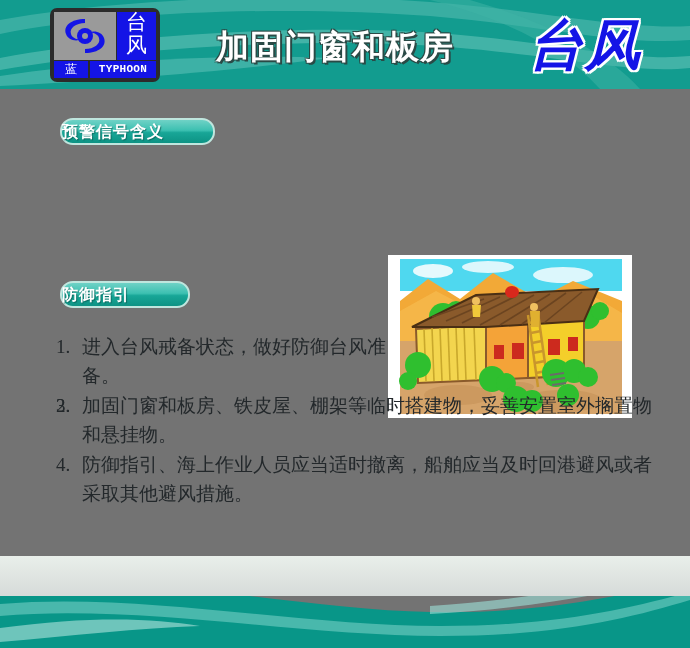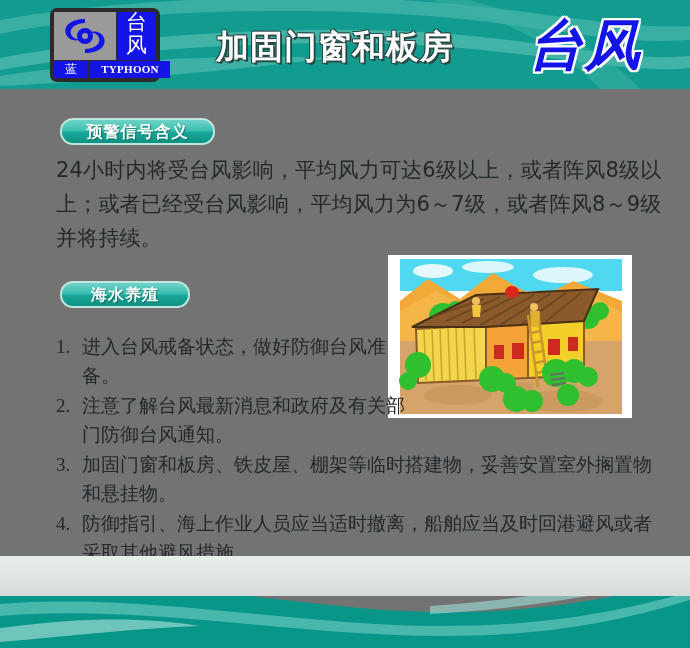--- a/index.html
+++ b/index.html
@@ -20,41 +20,41 @@
   #logo .lg-spiralbox{position:absolute;left:0;top:0;width:62px;height:48px;
         background:#9a9a9a;
         background-image:radial-gradient(rgba(255,255,255,.45) 0.5px, transparent 0.6px);
         background-size:2px 2px;}
   #logo .lg-cnbox{position:absolute;left:63px;top:0;width:39px;height:48px;background:#1414e6;}
   #logo .lg-cn{position:absolute;left:0;top:-1px;width:39px;height:48px;color:#fff;
         font-size:21px;line-height:23px;text-align:center;font-family:"DejaVu Sans",sans-serif;}
   #logo .lg-bot{position:absolute;left:4px;top:53px;width:102px;height:17px;}
   #logo .lg-lan{position:absolute;left:0;top:0;width:34px;height:17px;background:#1414e6;color:#fff;
         font-size:12px;line-height:17px;text-align:center;font-family:"DejaVu Sans",sans-serif;}
-  #logo .lg-tp{position:absolute;left:36px;top:0;width:80px;height:17px;background:#1414e6;color:#fff;
+  #logo .lg-tp{position:absolute;left:36px;top:0;width:66px;height:17px;background:#1414e6;color:#fff;
         font-size:11px;line-height:17px;text-align:center;letter-spacing:.3px;font-weight:bold;
-        font-family:Liberation Serif, serif;}
+        font-family:Liberation Mono, monospace;}
 
   #header-title{position:absolute;left:170px;top:23px;width:330px;height:48px;
         color:#ffffff;font-size:33px;line-height:48px;font-weight:bold;letter-spacing:1px;
         font-family:"DejaVu Sans",sans-serif;text-align:center;
         text-shadow:2px 2px 0 #2a4a46, -1px -1px 0 #2a4a46, 1px -1px 0 #2a4a46, -1px 1px 0 #2a4a46;}
 
   #header-keyword{position:absolute;left:505px;top:6px;width:160px;height:78px;
         color:#1414e6;font-size:55px;line-height:78px;font-weight:bold;font-style:italic;
         font-family:"DejaVu Sans",sans-serif;text-align:center;letter-spacing:2px;
         text-shadow:-2px -2px 0 #fff, 2px -2px 0 #fff, -2px 2px 0 #fff, 2px 2px 0 #fff,
                     0 -2px 0 #fff, 0 2px 0 #fff, -2px 0 0 #fff, 2px 0 0 #fff;}
 
   
   .badge{position:absolute;height:27px;border-radius:13px;
          background:linear-gradient(to bottom,#6fd2c6 0%,#3cc0b1 45%,#18a697 55%,#0d9384 100%);
          border:2px solid #bfe6de;box-sizing:border-box;}
   .badge span{display:block;height:34px;line-height:23px;color:#ffffff;font-size:16px;font-weight:bold;
-         text-align:center;font-family:"DejaVu Sans",sans-serif;letter-spacing:1px;
+         text-align:left;font-family:"DejaVu Sans",sans-serif;letter-spacing:1px;
          text-shadow:1px 1px 1px rgba(0,70,62,.55);}
   #badge-meaning{left:60px;top:118px;width:155px;}
   #badge-guide{left:60px;top:281px;width:130px;}
 
   
   #warn-text{position:absolute;left:56px;top:153px;width:610px;
         color:#23282b;font-size:21px;line-height:34px;letter-spacing:.2px;
         font-family:"DejaVu Sans",sans-serif;}
 
   #guide-list{position:absolute;left:56px;top:332px;width:604px;margin:0;padding:0;list-style:none;
@@ -109,21 +109,20 @@
       </div>
     </div>
 
     <div id="header-title">加固门窗和板房</div>
     <div id="header-keyword">台风</div>
   </div>
 
   <div class="badge" id="badge-meaning">
     <span>预警信号含义</span>
   </div>
-  <div id="warn-text">24小时内将受台风影响，平均风力可达6级以上，或者阵风8级以上；或者已经受台风影响，平均风力为6～7级，或者阵风8～9级并将持续。</div>
 
   <div id="illus">
     <svg width="244" height="163" viewBox="0 0 244 163">
       <rect x="0" y="0" width="244" height="163" fill="#ffffff"></rect>
 
       <rect x="12" y="4" width="222" height="32" fill="#4fd8ef"></rect>
       <ellipse cx="45" cy="16" rx="20" ry="7" fill="#ffffff" opacity=".85"></ellipse>
       <ellipse cx="100" cy="12" rx="26" ry="6" fill="#ffffff" opacity=".8"></ellipse>
       <ellipse cx="175" cy="20" rx="30" ry="8" fill="#ffffff" opacity=".8"></ellipse>
 
@@ -203,31 +202,30 @@
 
       <g stroke="#6b6b6b" stroke-width="2">
         <line x1="162" y1="120" x2="176" y2="118"></line>
         <line x1="163" y1="125" x2="177" y2="123"></line>
         <line x1="164" y1="130" x2="178" y2="128"></line>
       </g>
     </svg>
   </div>
 
   <div class="badge" id="badge-guide">
-    <span>海水养殖</span>
+    <span>防御指引</span>
   </div>
 
   <ul id="guide-list">
     <li class="li-narrow">
       <span class="num">1.</span>
       <span>进入台风戒备状态，做好防御台风准备。</span>
     </li>
     <li class="li-narrow">
       <span class="num">2.</span>
-      <span>注意了解台风最新消息和政府及有关部门防御台风通知。</span>
     </li>
     <li>
       <span class="num">3.</span>
       <span>加固门窗和板房、铁皮屋、棚架等临时搭建物，妥善安置室外搁置物和悬挂物。</span>
     </li>
     <li>
       <span class="num">4.</span>
       <span>防御指引、海上作业人员应当适时撤离，船舶应当及时回港避风或者采取其他避风措施。</span>
     </li>
   </ul>

